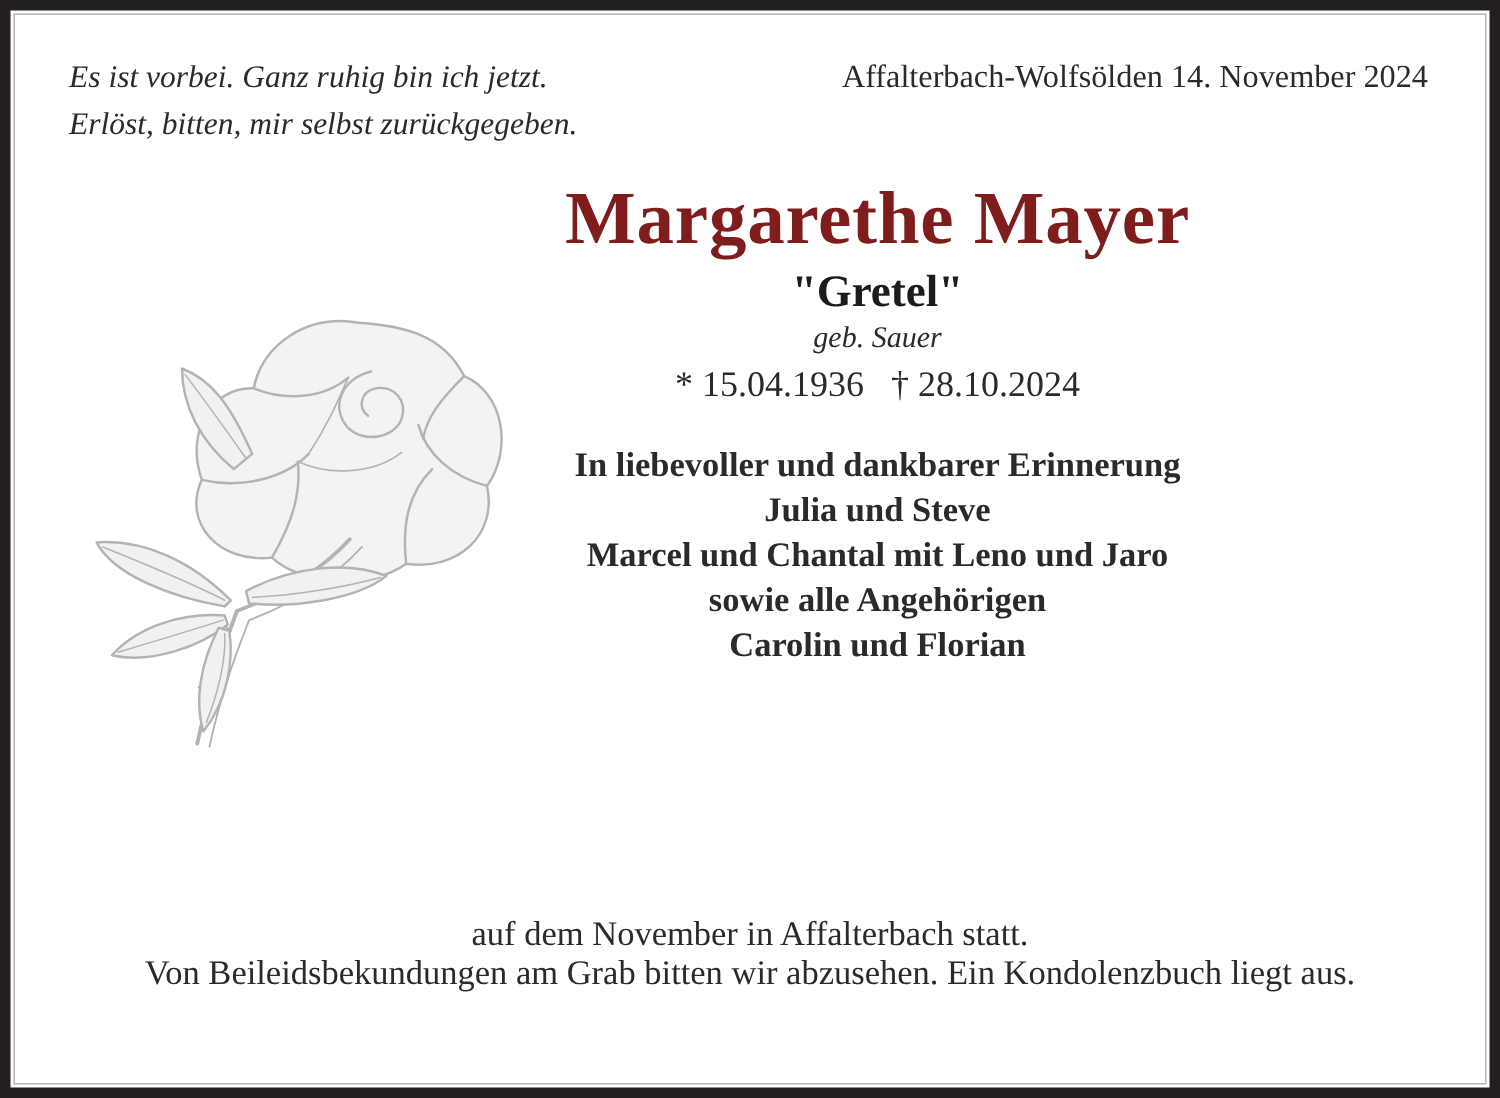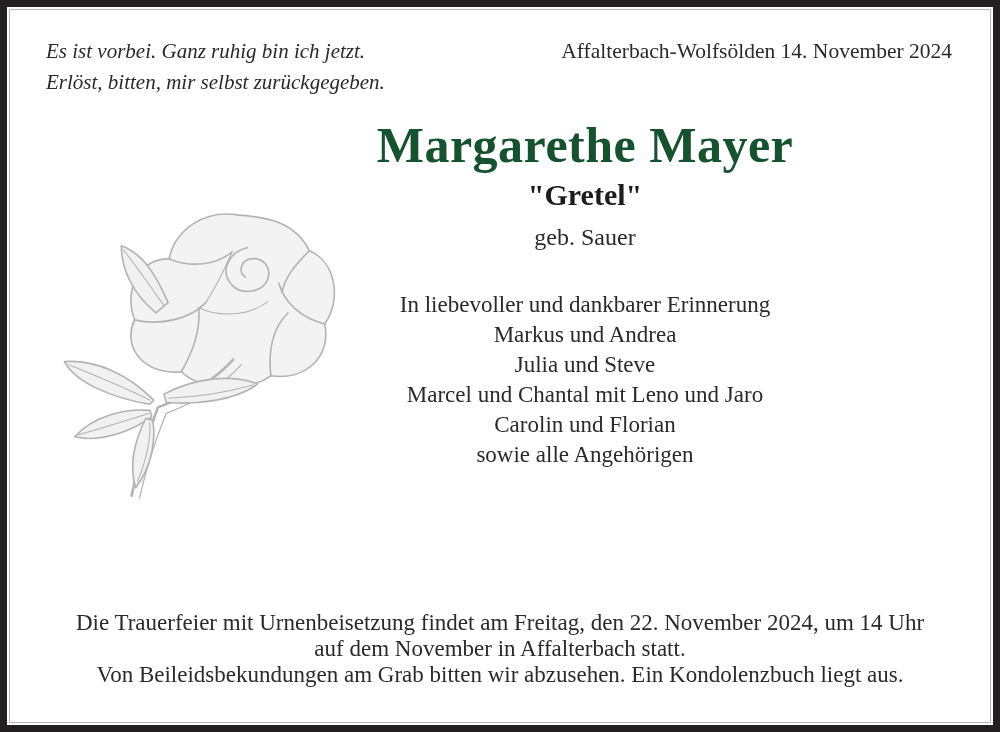--- a/index.html
+++ b/index.html
@@ -49,46 +49,48 @@
     position: absolute;
     left: 295px; top: 118px;
     width: 580px;
     text-align: center;
   }
   .deceased-name {
     font-size: 50px;
     font-weight: bold;
     line-height: 54px;
     letter-spacing: 0.5px;
-    color: #14532d;
+    color: #7f1d1d;
     white-space: nowrap;
   }
   .nickname {
     font-size: 30px;
     font-weight: bold;
     line-height: 34px;
     margin-top: 6px;
     color: #1c1c1c;
   }
   .maiden {
-    font-size: 24px;
+    font-size: 20px;
     line-height: 26px;
-    margin-top: 12px;
+    margin-top: 0;
+    font-style: italic;
   }
   .dates {
     font-size: 24px;
     line-height: 28px;
     margin-top: 5px;
     white-space: nowrap;
   }
   .dates .death { margin-left: 18px; }
   .memorial {
-    margin-top: 40px;
+    margin-top: 24px;
     font-size: 23px;
     line-height: 30px;
+    font-weight: bold;
   }
   .memorial div { white-space: nowrap; }
   .footer {
     position: absolute;
     left: 0; right: 0; top: 610px;
     text-align: center;
     font-size: 23px;
     line-height: 26px;
   }
   .footer div { white-space: nowrap; }
@@ -130,32 +132,33 @@
       <path stroke-width="1" d="M210,177 C184,184 152,189 126,190"></path>
       <path fill="#efefef" d="M104,210 C92,234 88,258 94,278 C110,258 114,231 111,212 Z"></path>
       <path stroke-width="1" d="M96,272 C104,252 109,230 108,214"></path>
     </g>
   </svg>
 
   <div class="center-col">
     <div class="deceased-name">Margarethe Mayer</div>
     <div class="nickname">"Gretel"</div>
     <div class="maiden">geb. Sauer</div>
+    <div class="dates">
+      <span class="birth">* 15.04.1936</span><span class="death">† 28.10.2024</span>
+    </div>
     <div class="memorial">
       <div>In liebevoller und dankbarer Erinnerung</div>
-      <div>Markus und Andrea</div>
       <div>Julia und Steve</div>
       <div>Marcel und Chantal mit Leno und Jaro</div>
+      <div>sowie alle Angehörigen</div>
       <div>Carolin und Florian</div>
-      <div>sowie alle Angehörigen</div>
     </div>
   </div>
 
   <div class="footer">
-    <div>Die Trauerfeier mit Urnenbeisetzung findet am Freitag, den 22. November 2024, um 14 Uhr</div>
     <div>auf dem November in Affalterbach statt.</div>
     <div>Von Beileidsbekundungen am Grab bitten wir abzusehen. Ein Kondolenzbuch liegt aus.</div>
   </div>
 
   <div class="frame">
     <div class="frame-inner-line"></div>
   </div>
 
 </div>
 

